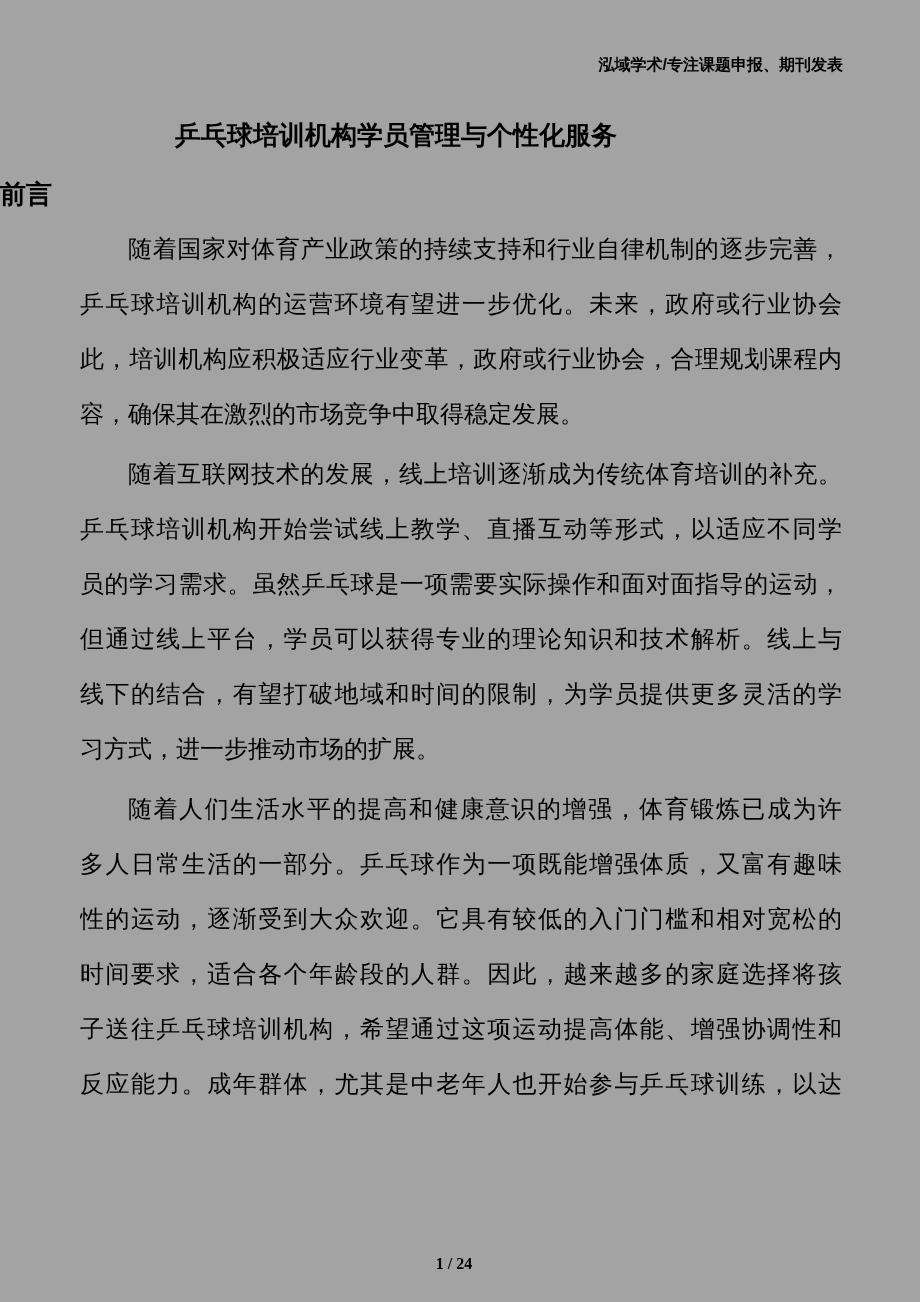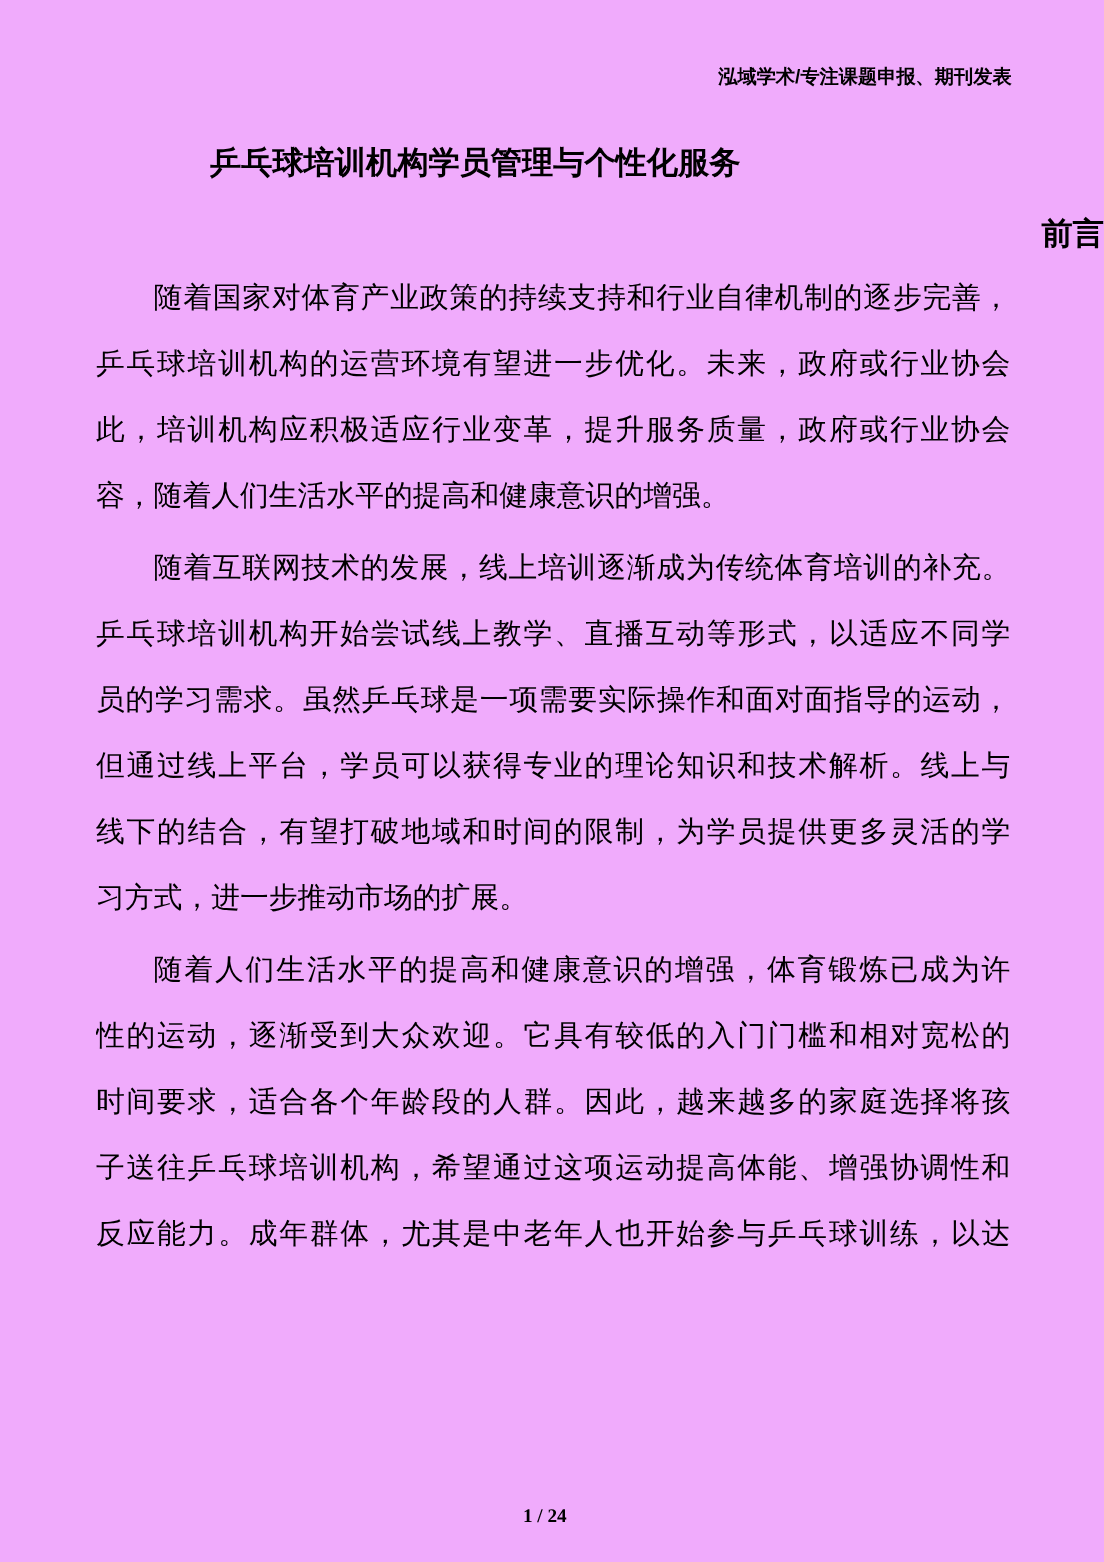--- a/index.html
+++ b/index.html
@@ -4,21 +4,21 @@
 <style>
   html, body {
     margin: 0;
     padding: 0;
     background: #ffffff;
   }
   .page {
     position: relative;
     width: 920px;
     height: 1302px;
-    background: #f0abfc;
+    background: #a3a3a3;
     color: #000000;
     overflow: hidden;
     font-family: "Liberation Serif", serif;
   }
   .header-line {
     position: absolute;
     top: 55px;
     left: 80px;
     right: 77px;
     text-align: right;
@@ -38,21 +38,21 @@
     font-weight: bold;
     font-size: 26px;
     line-height: 32px;
     color: #000000;
   }
   .section-heading {
     position: absolute;
     top: 178px;
     left: 0;
     width: 920px;
-    text-align: right;
+    text-align: left;
     font-family: "Liberation Sans", sans-serif;
     font-weight: bold;
     font-size: 26px;
     line-height: 32px;
     color: #000000;
   }
   .body-text {
     position: absolute;
     top: 222px;
     left: 80px;
@@ -98,33 +98,34 @@
   <div class="header-line">泓域学术/专注课题申报、期刊发表</div>
 
   <div class="doc-title">乒乓球培训机构学员管理与个性化服务</div>
 
   <div class="section-heading">前言</div>
 
   <div class="body-text">
       <div class="para">
         <div class="line first">随着国家对体育产业政策的持续支持和行业自律机制的逐步完善，</div>
         <div class="line">乒乓球培训机构的运营环境有望进一步优化。未来，政府或行业协会</div>
-        <div class="line">此，培训机构应积极适应行业变革，提升服务质量，政府或行业协会</div>
-        <div class="line lastleft">容，随着人们生活水平的提高和健康意识的增强。</div>
+        <div class="line">此，培训机构应积极适应行业变革，政府或行业协会，合理规划课程内</div>
+        <div class="line lastleft">容，确保其在激烈的市场竞争中取得稳定发展。</div>
       </div>
       <div class="para">
         <div class="line first">随着互联网技术的发展，线上培训逐渐成为传统体育培训的补充。</div>
         <div class="line">乒乓球培训机构开始尝试线上教学、直播互动等形式，以适应不同学</div>
         <div class="line">员的学习需求。虽然乒乓球是一项需要实际操作和面对面指导的运动，</div>
         <div class="line">但通过线上平台，学员可以获得专业的理论知识和技术解析。线上与</div>
         <div class="line">线下的结合，有望打破地域和时间的限制，为学员提供更多灵活的学</div>
         <div class="line lastleft">习方式，进一步推动市场的扩展。</div>
       </div>
       <div class="para">
         <div class="line first">随着人们生活水平的提高和健康意识的增强，体育锻炼已成为许</div>
+        <div class="line">多人日常生活的一部分。乒乓球作为一项既能增强体质，又富有趣味</div>
         <div class="line">性的运动，逐渐受到大众欢迎。它具有较低的入门门槛和相对宽松的</div>
         <div class="line">时间要求，适合各个年龄段的人群。因此，越来越多的家庭选择将孩</div>
         <div class="line">子送往乒乓球培训机构，希望通过这项运动提高体能、增强协调性和</div>
         <div class="line">反应能力。成年群体，尤其是中老年人也开始参与乒乓球训练，以达</div>
       </div>
     </div>
 
   <div class="footer">1 / 24</div>
 
 </div>

